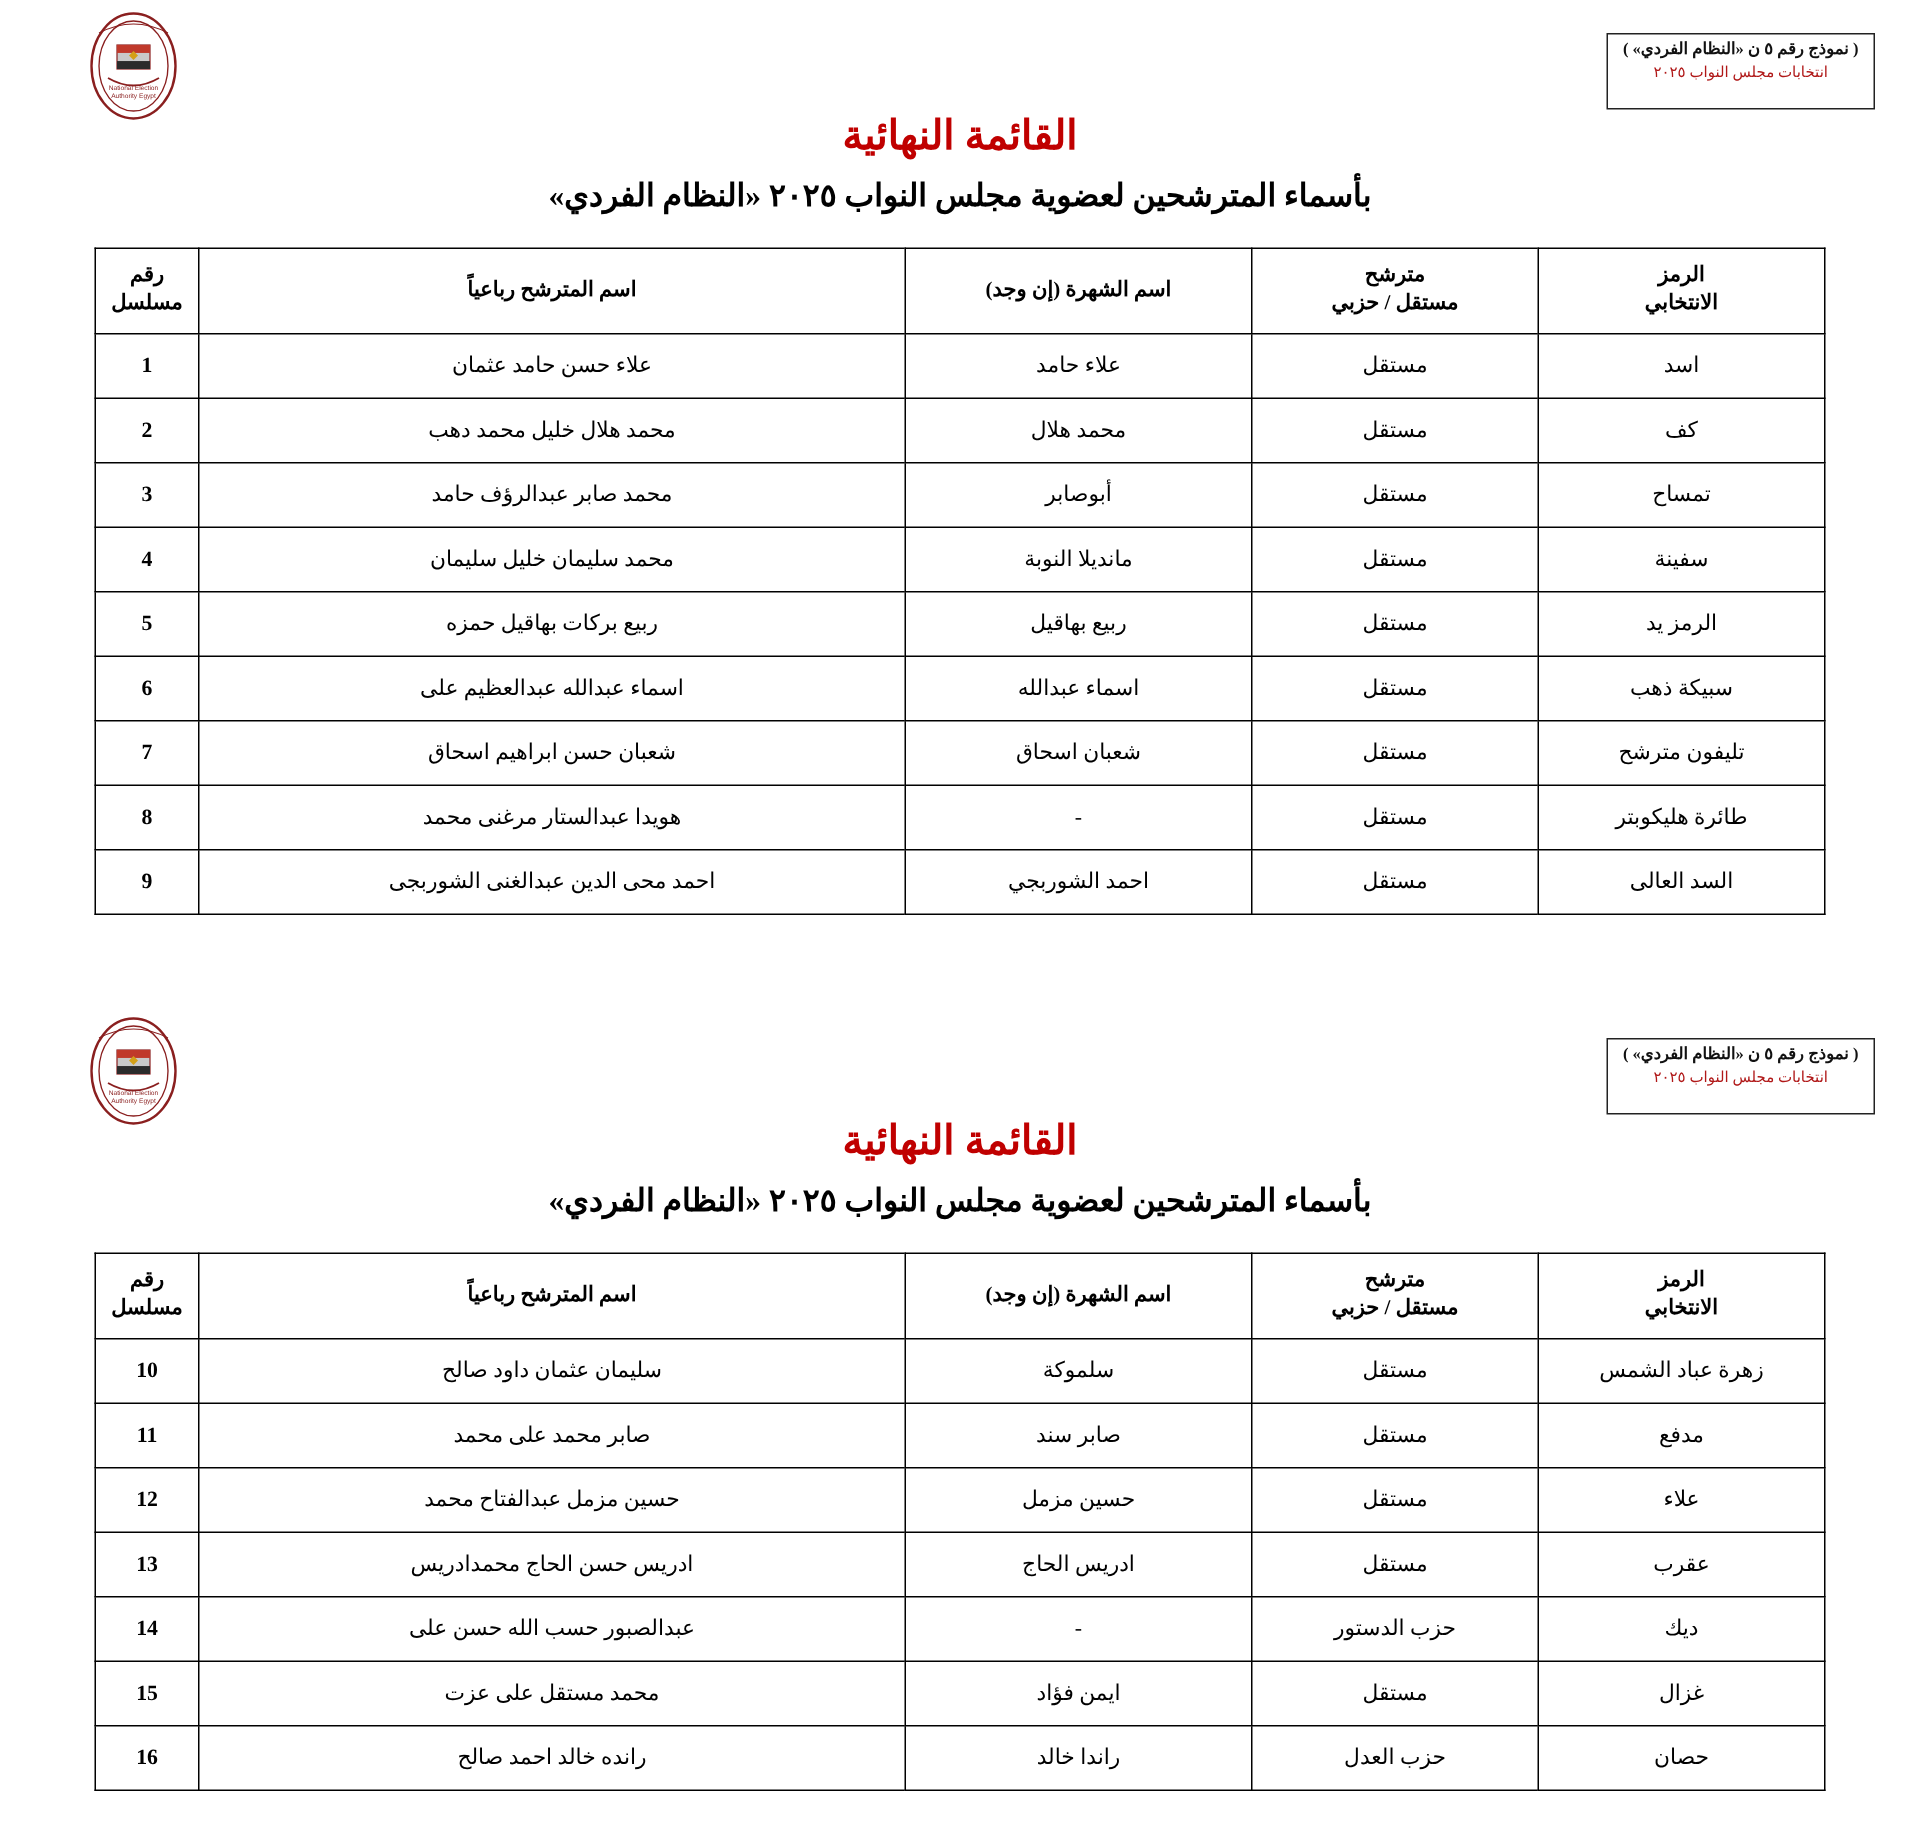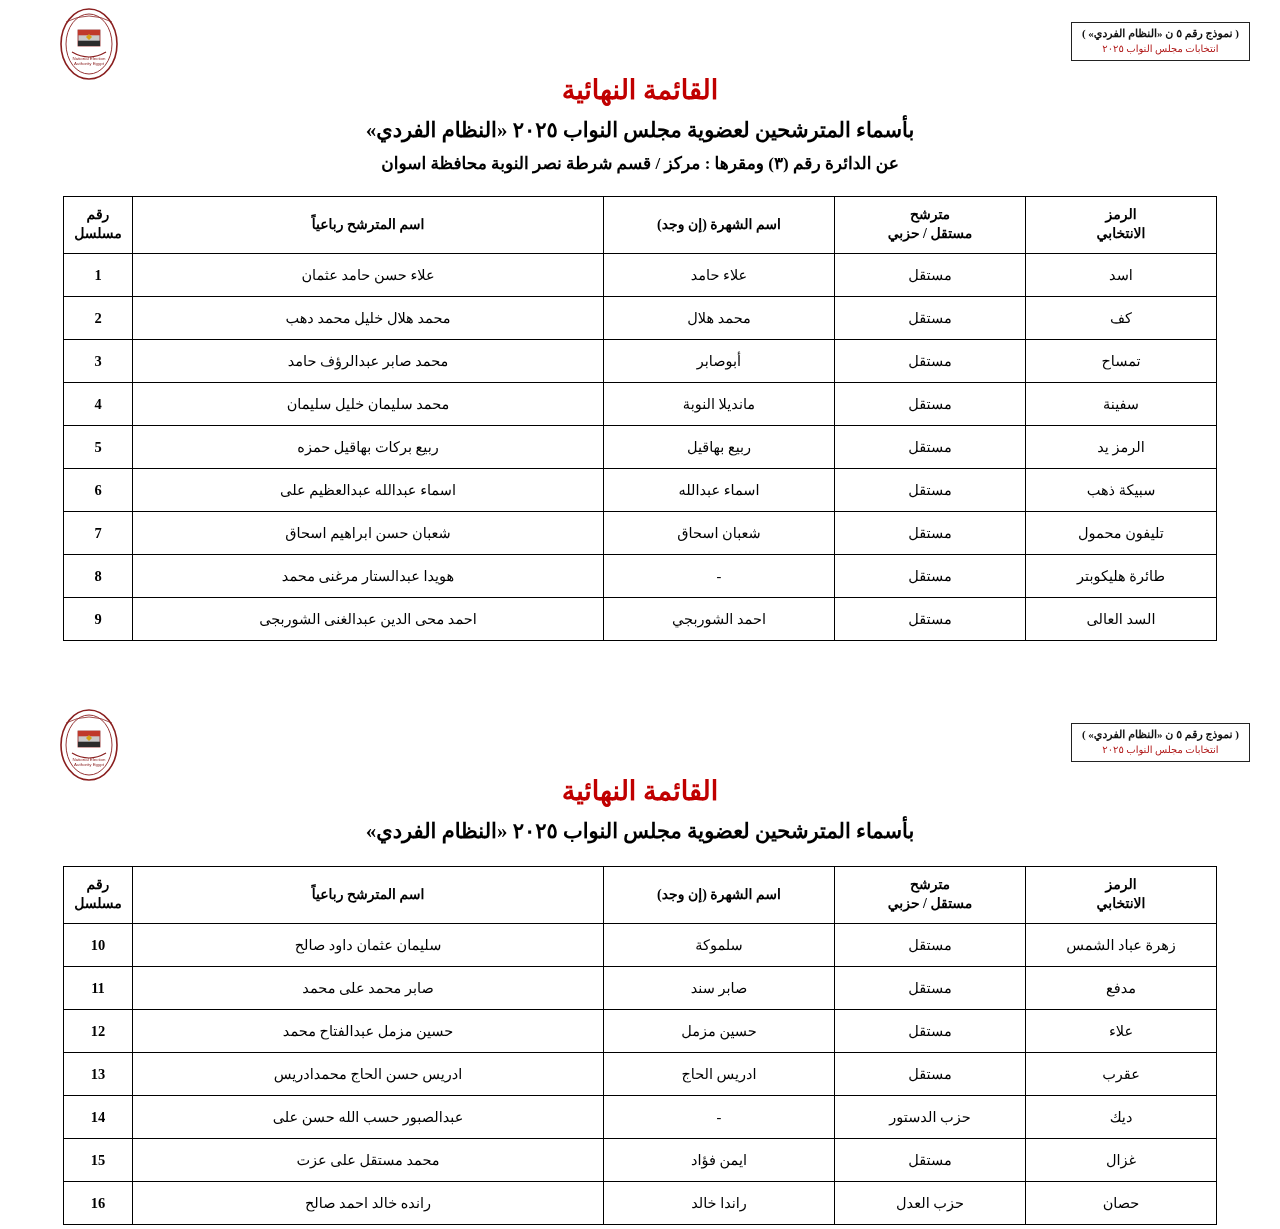--- a/index.html
+++ b/index.html
@@ -21,21 +21,21 @@
   
   .doc-header {
     position: relative;
     height: 60px;
   }
   .form-stamp {
     position: absolute;
     right: 30px;
     top: 22px;
     border: 1px solid #222;
-    padding: 3px 10px 4px 10px;
+    padding: 3px 10px 16px 10px;
     text-align: center;
     line-height: 1.45;
     background: #fff;
   }
   .form-stamp .line1 {
     font-size: 11px;
     font-weight: bold;
     color: #111;
     white-space: nowrap;
   }
@@ -126,21 +126,20 @@
         <path d="M12 44 q17 10 34 0" fill="none" stroke="#8a1f1f" stroke-width="1.2"></path>
         <text x="29" y="52" font-size="4.4" fill="#8a1f1f" text-anchor="middle" font-family="Liberation Sans, sans-serif">National Election</text>
         <text x="29" y="57" font-size="4.4" fill="#8a1f1f" text-anchor="middle" font-family="Liberation Sans, sans-serif">Authority Egypt</text>
         <path d="M6 14 q23 -12 46 0" fill="none" stroke="#8a1f1f" stroke-width="0.8"></path>
       </svg>
     </div>
   </div>
 
   <div class="title-main">القائمة النهائية</div>
   <div class="title-sub">بأسماء المترشحين لعضوية مجلس النواب ٢٠٢٥ «النظام الفردي»</div>
-  <div class="title-third">عن الدائرة رقم  (٣)   ومقرها : مركز / قسم شرطة  نصر النوبة    محافظة  اسوان</div>
 
   <table class="cands">
     <thead>
       <tr>
         <th class="col-symbol">
           <div>الرمز</div>
           <div>الانتخابي</div>
         </th>
         <th class="col-party">
           <div>مترشح</div>
@@ -191,21 +190,21 @@
         <td class="col-serial">5</td>
       </tr>
       <tr>
         <td class="col-symbol">سبيكة ذهب</td>
         <td class="col-party">مستقل</td>
         <td class="col-fame">اسماء عبدالله</td>
         <td class="col-name">اسماء عبدالله عبدالعظيم على</td>
         <td class="col-serial">6</td>
       </tr>
       <tr>
-        <td class="col-symbol">تليفون محمول</td>
+        <td class="col-symbol">تليفون مترشح</td>
         <td class="col-party">مستقل</td>
         <td class="col-fame">شعبان اسحاق</td>
         <td class="col-name">شعبان حسن ابراهيم اسحاق</td>
         <td class="col-serial">7</td>
       </tr>
       <tr>
         <td class="col-symbol">طائرة هليكوبتر</td>
         <td class="col-party">مستقل</td>
         <td class="col-fame">-</td>
         <td class="col-name">هويدا عبدالستار مرغنى محمد</td>

